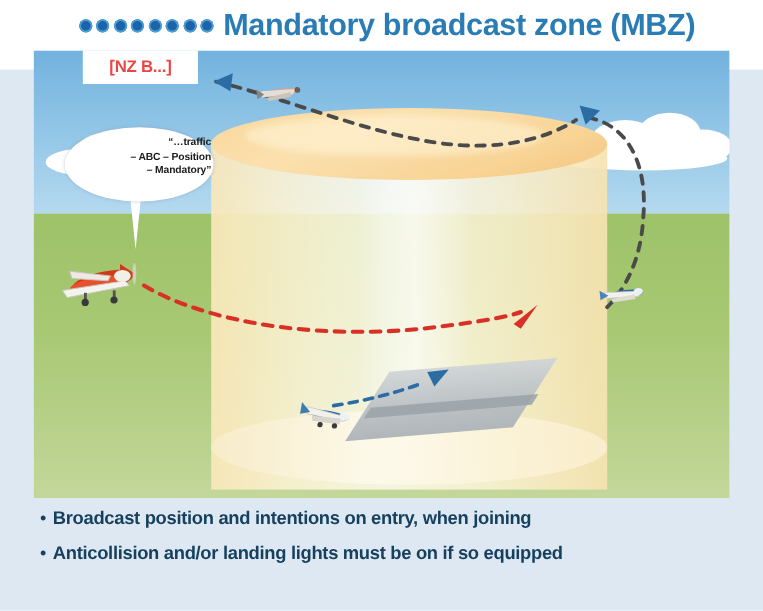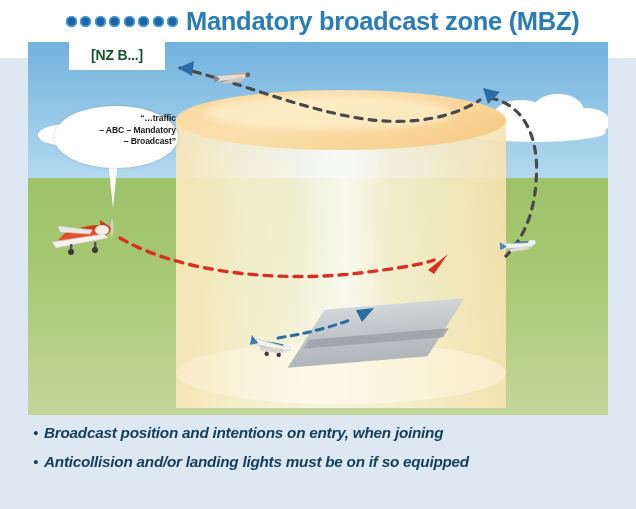--- a/index.html
+++ b/index.html
@@ -187,21 +187,21 @@
   #nzb-label {
     position: absolute;
     left: 41px; top: -2px;
     width: 96px; height: 30px;
     background: #ffffff;
     display: flex;
     align-items: center;
     justify-content: center;
     font-size: 14px;
     font-weight: bold;
-    color: #14532d;
+    color: #ef4444;
     letter-spacing: -0.2px;
   }
 
   
   #bullets {
     position: absolute;
     left: 28px; top: 421px;
     width: 600px;
   }
   .bullet-row {
@@ -217,21 +217,21 @@
     line-height: 24px;
     text-align: center;
   }
   .bullet-text {
     font-size: 15.3px;
     font-weight: bold;
     color: #17405f;
     line-height: 24.5px;
     letter-spacing: -0.25px;
   }
-  .bullet-text div { white-space: nowrap; font-style: italic; }
+  .bullet-text div { white-space: nowrap; }
 </style>
 </head>
 <body>
 
 <div id="slide">
 
   <div id="title-row">
     <div id="dot-row">
       <span class="deco-dot"></span>
       <span class="deco-dot"></span>
@@ -336,22 +336,22 @@
         <circle cx="34" cy="24" r="2.2" fill="#3a3a3a"></circle>
       </g>
     </svg>
 
     <div id="nzb-label">[NZ B...]</div>
 
     <div id="bubble-tail"></div>
     <div id="bubble"></div>
     <div id="bubble-text">
       <div>“…traffic</div>
-      <div>– ABC – Mandatory</div>
-      <div>– Broadcast”</div>
+      <div>– ABC – Position</div>
+      <div>– Mandatory”</div>
     </div>
 
   </div>
 
   <div id="bullets">
 
     <div class="bullet-row">
       <div class="bullet-dot">•</div>
       <div class="bullet-text">
         <div>Broadcast position and intentions on entry, when joining</div>

